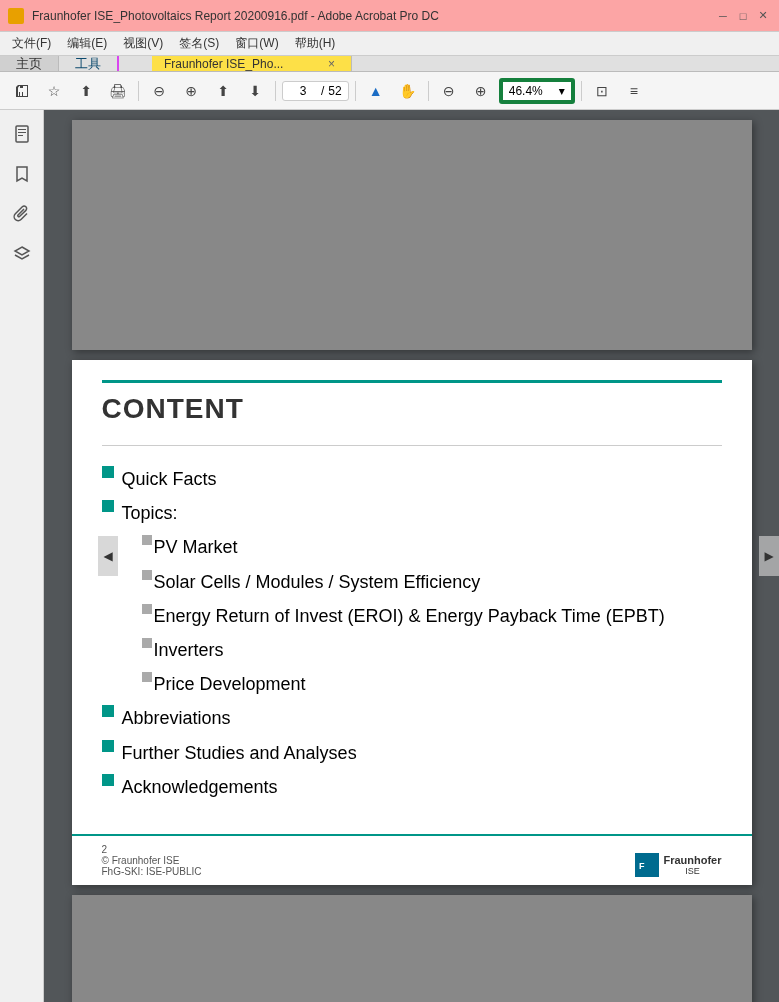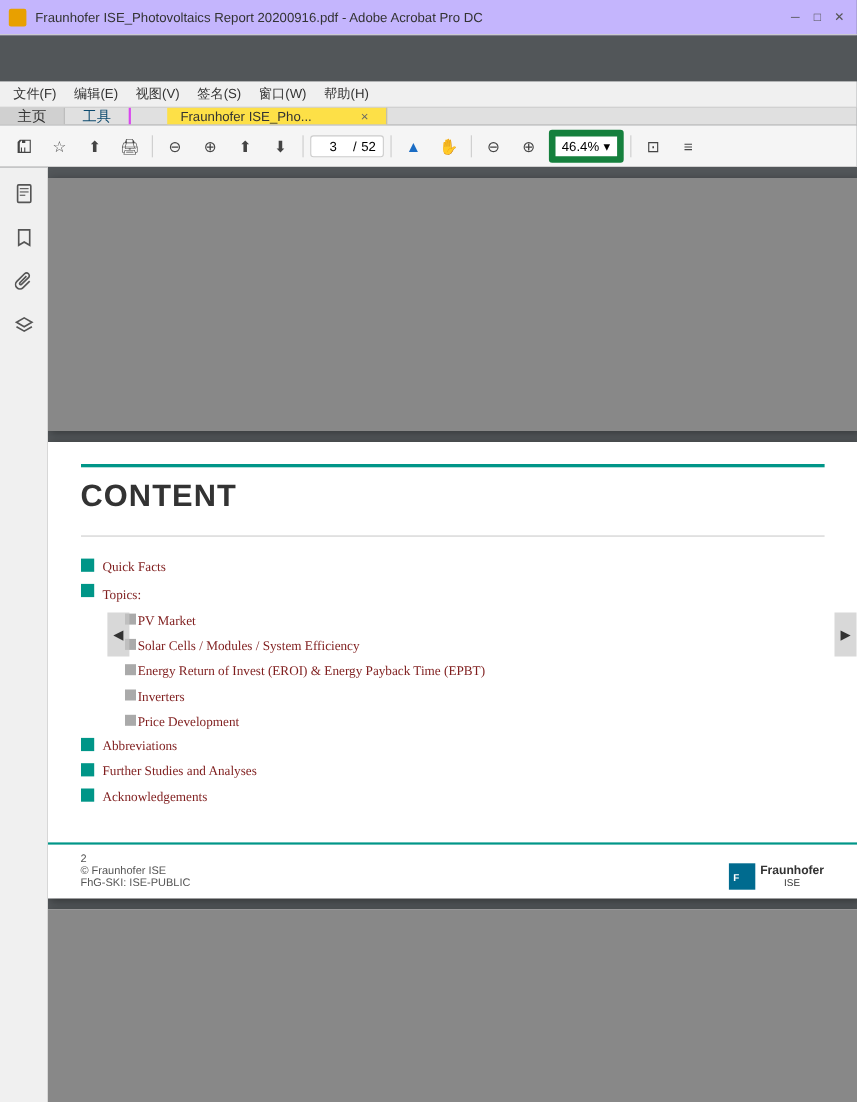--- a/index.html
+++ b/index.html
@@ -1,20 +1,20 @@
 <!DOCTYPE html>
 <html><head>
   <meta charset="utf-8">
   <style>
     * { box-sizing: border-box; margin: 0; padding: 0; }
     body { font-family: 'Segoe UI', Arial, sans-serif; background: #525659; width: 779px; height: 1002px; overflow: hidden; display: flex; flex-direction: column; }
 
     
     .title-bar {
-      background: #c4b5fd;
+      background: #fca5a5;
       height: 32px;
       display: flex;
       align-items: center;
       padding: 0 8px;
       gap: 8px;
       border-bottom: 1px solid #ccc;
       flex-shrink: 0;
     }
     .title-bar-icon {
       width: 16px; height: 16px;
@@ -39,21 +39,20 @@
 
     
     .menu-bar {
       background: #f0f0f0;
       height: 24px;
       display: flex;
       align-items: center;
       padding: 0 4px;
       border-bottom: 1px solid #ccc;
       flex-shrink: 0;
-      margin-top: 42px;
     }
     .menu-item {
       padding: 2px 8px;
       font-size: 12px;
       color: #333;
       cursor: pointer;
       white-space: nowrap;
     }
 
     
@@ -134,26 +133,26 @@
     }
     .page-input {
       width: 28px;
       border: none;
       text-align: center;
       font-size: 12px;
       outline: none;
     }
     .zoom-control {
       display: flex; align-items: center;
-      border: 6px solid #15803d;
+      border: 4px solid #15803d;
       border-radius: 3px;
       background: #fff;
       padding: 2px 6px;
       font-size: 12px;
-      gap: 4px;
+      gap: 16px;
       cursor: pointer;
     }
 
     
     .main-area {
       display: flex;
       flex: 1;
       overflow: hidden;
     }
 
@@ -215,21 +214,21 @@
       display: flex; align-items: center; justify-content: center;
       cursor: pointer;
       z-index: 10;
       font-size: 12px;
       color: #333;
     }
 
     
     .pdf-page {
       background: #fff;
-      width: 736px;
+      width: 680px;
       position: relative;
       box-shadow: 2px 2px 8px rgba(0,0,0,0.4);
     }
 
     .page-gray-top {
       width: 100%;
       height: 230px;
       background: #888;
     }
 
@@ -281,23 +280,22 @@
     .toc-sub-list {
       list-style: none;
       padding-left: 20px;
     }
     .toc-sub-item {
       display: flex;
       align-items: flex-start;
       gap: 2px;
     }
     .toc-item-text {
-      font-size: 12px;
-      color: #7f1d1d;
-      font-family: Liberation Serif, serif;
+      font-size: 18px;
+      color: #000000;
     }
 
     
     .page-footer {
       border-top: 2px solid #009688;
       padding: 8px 30px;
       display: flex;
       justify-content: space-between;
       align-items: flex-end;
     }

